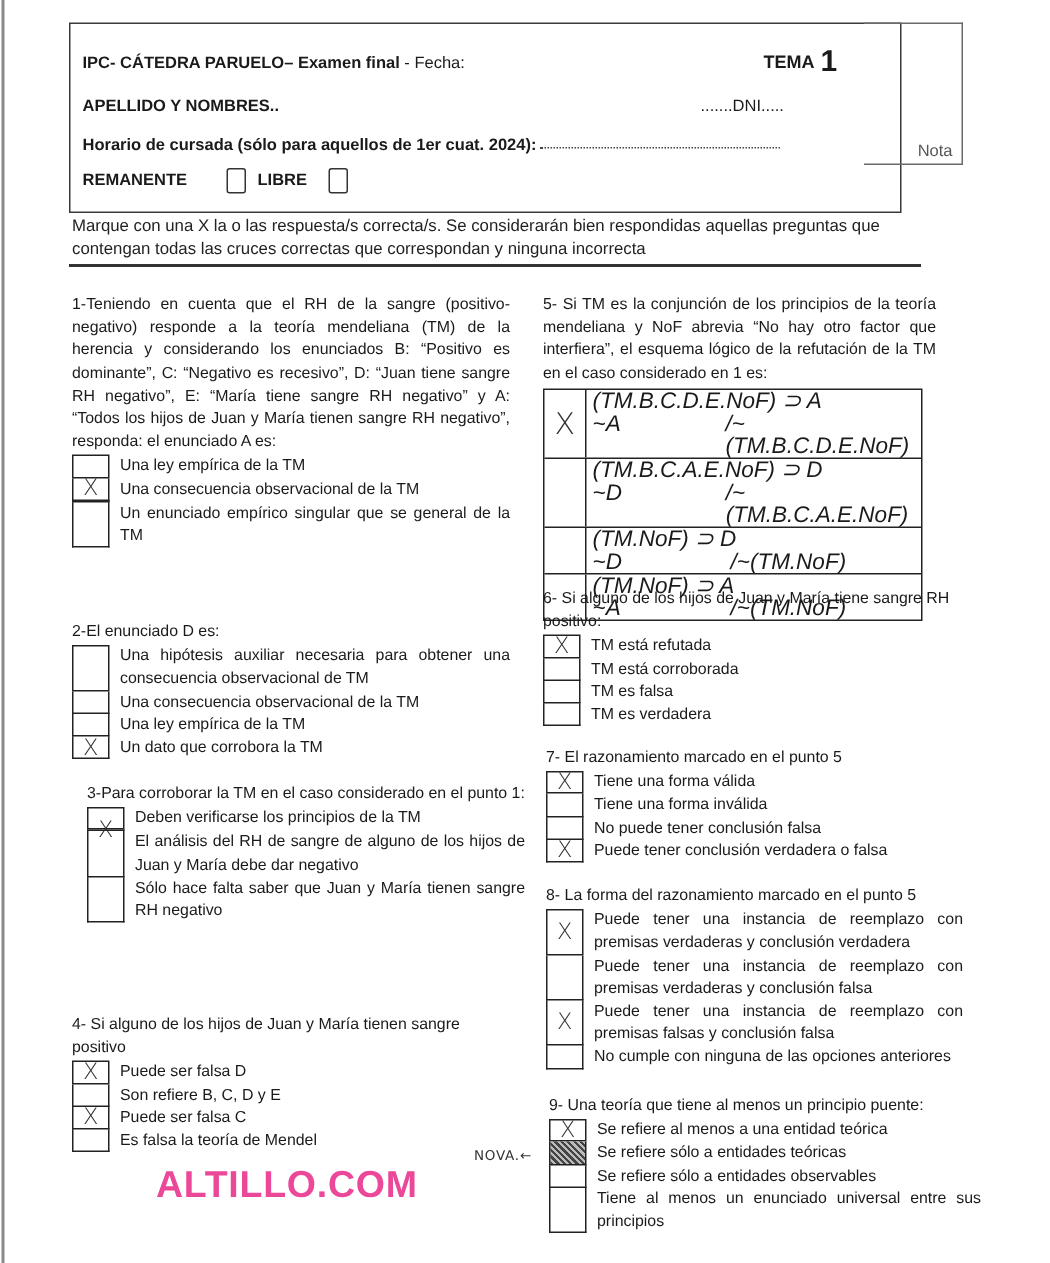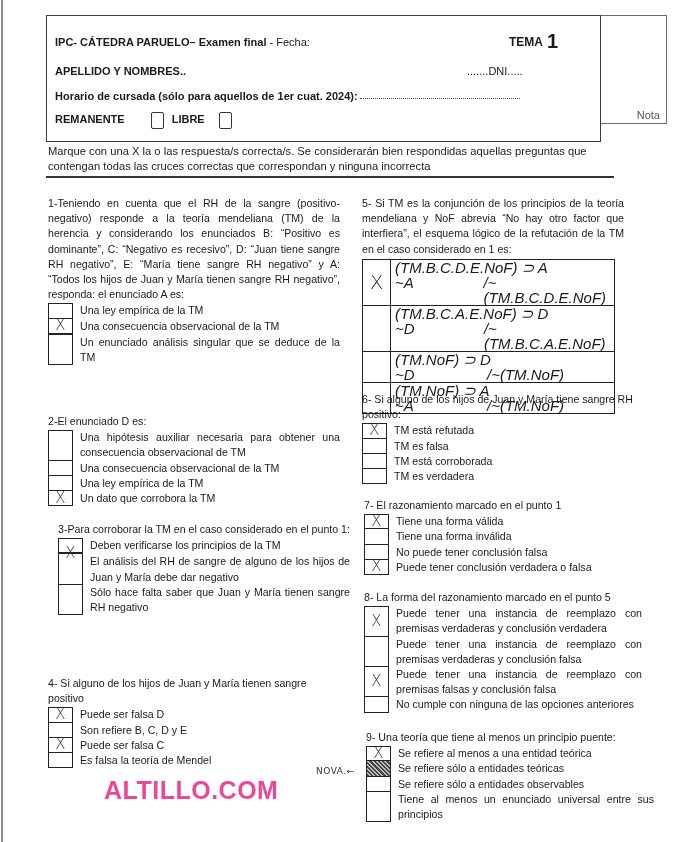--- a/index.html
+++ b/index.html
@@ -3,21 +3,21 @@
 <meta charset="utf-8">
 <style>
   * { box-sizing: border-box; margin: 0; padding: 0; }
   html, body { width: 700px; height: 842px; background: #ffffff; overflow: hidden; }
   body { position: relative; font-family: "Liberation Sans", sans-serif; color: #1a1a1a; }
 
   .left-margin-line { position: absolute; left: 1px; top: 0; width: 2px; height: 842px; background: #8a8a8a; }
 
   
   .header-box { position: absolute; left: 46px; top: 15px; width: 555px; height: 127px; border: 1.5px solid #3a3a3a; }
-  .nota-box { position: absolute; left: 601px; top: 15px; width: 66px; height: 109px; border: 1px solid #6a6a6a; border-left: none; }
+  .nota-box { position: absolute; left: 576px; top: 15px; width: 66px; height: 95px; border: 1px solid #6a6a6a; border-left: none; }
   .nota-label { position: absolute; right: 6px; bottom: 2px; font-size: 11px; color: #555; }
 
   .hdr-row { position: absolute; left: 8px; font-size: 11px; font-weight: bold; white-space: nowrap; }
   .hdr-row .light { font-weight: normal; }
   .r1 { top: 20px; }
   .r2 { top: 49px; }
   .r3 { top: 74px; }
   .r4 { top: 96px; }
   .tema { position: absolute; left: 462px; top: 14px; font-size: 12px; font-weight: bold; }
   .tema .num { font-size: 20px; margin-left: 4px; vertical-align: -2px; }
@@ -103,21 +103,21 @@
       </div>
     <div class="opt">
         <div class="box">
           <span class="mark"></span>
         </div>
       </div>
     <div class="opt">
         <div class="box">
           <span class="mark"></span>
         </div>
-        <div class="opt-label">Un enunciado análisis singular que se deduce de la TM</div>
+        <div class="opt-label">Un enunciado empírico singular que se general de la TM</div>
       </div>
   </div>
 </div>
 
 <div class="q" style="left:48px; top:414px; width:292px;">
   <div class="q-text">2-El enunciado D es:</div>
   <div class="opts">
     <div class="opt">
         <div class="box">
           <span class="mark"></span>
@@ -264,39 +264,39 @@
     <div class="opt">
         <div class="box">
           <span class="mark">X</span>
         </div>
         <div class="opt-label">TM está refutada</div>
       </div>
     <div class="opt">
         <div class="box">
           <span class="mark"></span>
         </div>
+        <div class="opt-label">TM está corroborada</div>
+      </div>
+    <div class="opt">
+        <div class="box">
+          <span class="mark"></span>
+        </div>
         <div class="opt-label">TM es falsa</div>
       </div>
     <div class="opt">
         <div class="box">
           <span class="mark"></span>
         </div>
-        <div class="opt-label">TM está corroborada</div>
-      </div>
-    <div class="opt">
-        <div class="box">
-          <span class="mark"></span>
-        </div>
         <div class="opt-label">TM es verdadera</div>
       </div>
   </div>
 </div>
 
 <div class="q" style="left:364px; top:498px; width:290px;">
-  <div class="q-text" style="text-align:left">7- El razonamiento marcado en el punto 1</div>
+  <div class="q-text" style="text-align:left">7- El razonamiento marcado en el punto 5</div>
   <div class="opts">
     <div class="opt">
         <div class="box">
           <span class="mark">X</span>
         </div>
         <div class="opt-label">Tiene una forma válida</div>
       </div>
     <div class="opt">
         <div class="box">
           <span class="mark"></span>

